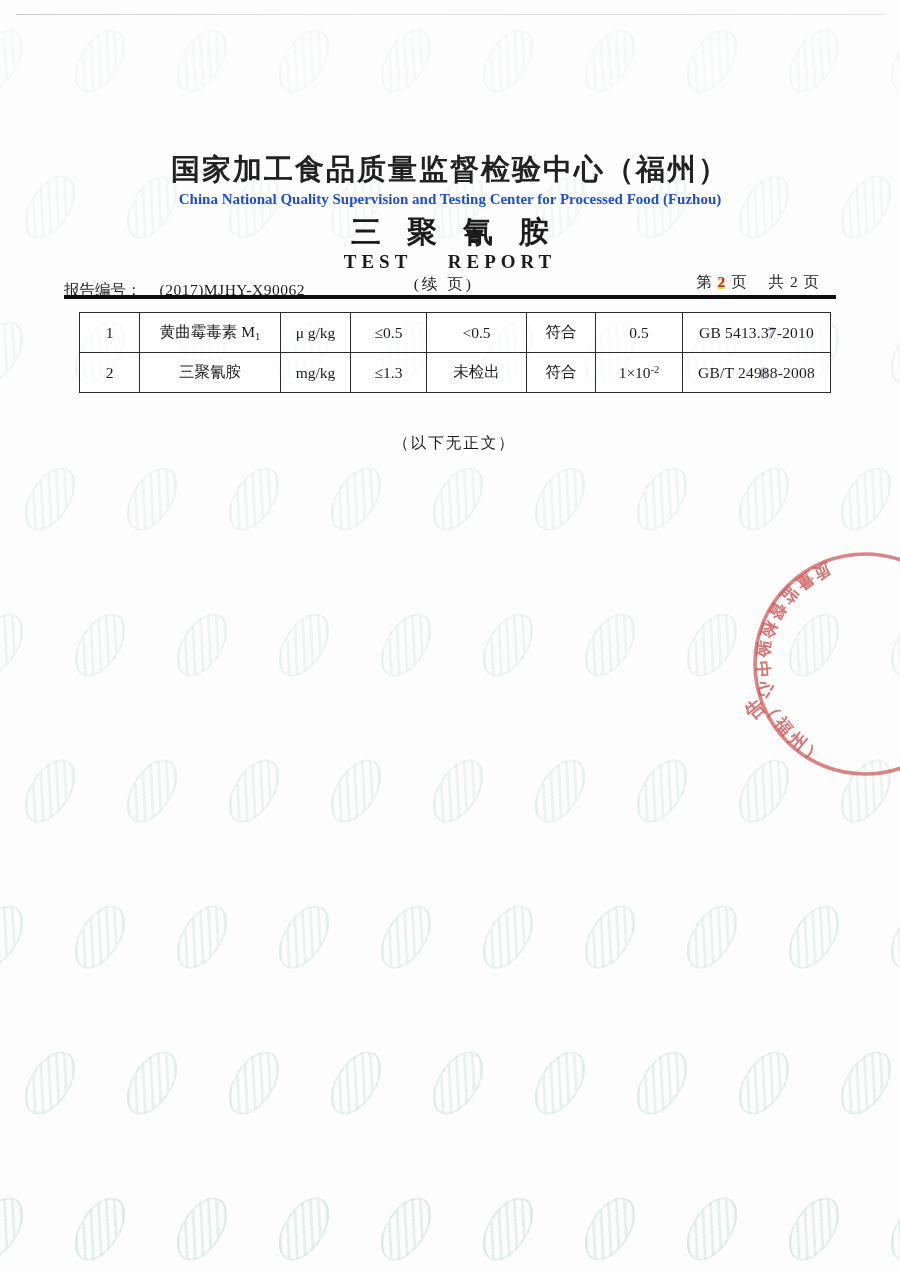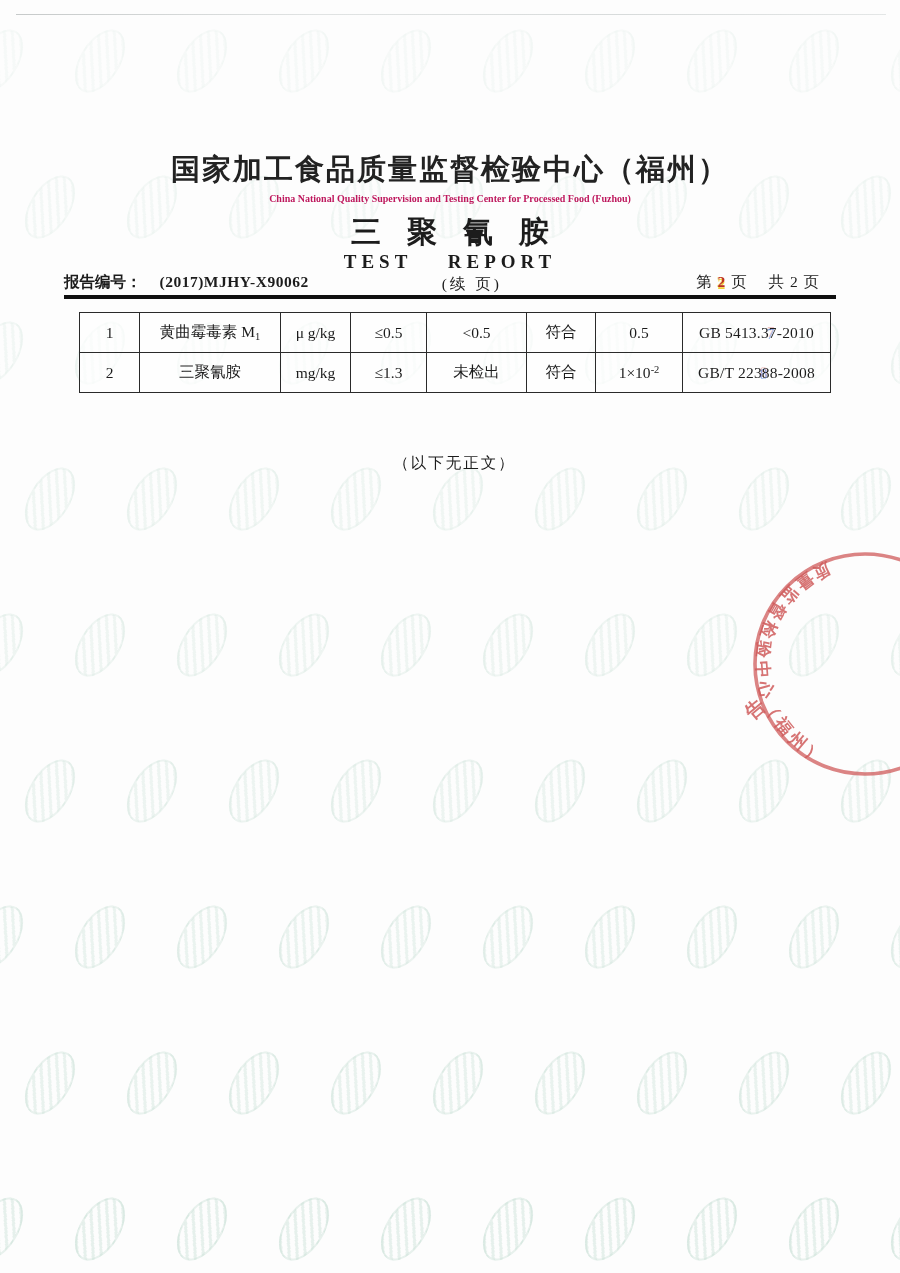--- a/index.html
+++ b/index.html
@@ -16,29 +16,29 @@
   
   .wm-layer { position:absolute; inset:0; pointer-events:none; }
   .wm { position:absolute; width:40px; height:70px; border-radius:50%;
     border:2px solid rgba(150,196,176,.40);
     background:repeating-linear-gradient(55deg, rgba(150,196,176,.42) 0 3px, rgba(255,255,255,0) 3px 8px);
     transform:rotate(32deg); }
 
   
   .hdr { position:absolute; top:150px; left:0; right:0; text-align:center; }
   .org-cn { font-size:29px; font-weight:bold; letter-spacing:2px; line-height:38px; color:#222; }
-  .org-en { font-size:10px; font-weight:bold; line-height:22px; color:#be185d; }
+  .org-en { font-size:15px; font-weight:bold; line-height:22px; color:#1d4ed8; }
   .title-cn { font-size:30px; font-weight:bold; letter-spacing:26px; padding-left:26px; line-height:40px; margin-top:2px; }
   .title-en { font-size:19px; font-weight:bold; letter-spacing:5px; word-spacing:26px; line-height:20px; }
 
   
   .meta { position:absolute; top:272px; left:64px; right:62px; height:22px; font-size:15.5px; }
-  .meta .left { position:absolute; left:0; top:0;font-weight:bold; }
+  .meta .left { position:absolute; left:0; top:8px; }
   .meta .left .val { margin-left:18px; letter-spacing:.5px; }
-  .meta .center { position:absolute; left:50%; transform:translateX(-62%); top:2px; letter-spacing:3px;margin-left:28px; }
+  .meta .center { position:absolute; left:50%; transform:translateX(-62%); top:2px; letter-spacing:3px; }
   .meta .right { position:absolute; right:18px; top:0; letter-spacing:1px; }
   .meta .right .gap { display:inline-block; width:16px; }
   .pg-red { color:#bd2f25; font-weight:bold; text-shadow:0 2px 0 rgba(238,198,20,.85), -1px 0 0 rgba(238,198,20,.5); }
 
   .rule { position:absolute; top:295px; left:64px; width:772px; height:3.5px; background:#101010; }
 
   
   table.report { position:absolute; top:312px; left:79px; width:751px;
     border-collapse:collapse; table-layout:fixed; }
   table.report td { border:1.7px solid #2a2a2a; text-align:center; font-size:15.5px;
@@ -48,21 +48,21 @@
   td.al { text-align:left; padding-left:12px; }
   td.alm { text-align:left; padding-left:7px; font-size:15px; letter-spacing:.2px; }
   .h2l div:empty { display:none; }
   sub { font-size:10.5px; vertical-align:-3px; }
   sup { font-size:10.5px; vertical-align:5px; }
   sub:empty, sup:empty { display:none; }
   
   .mk { position:relative; text-shadow:-2px 1px 0 rgba(55,105,215,.55), -2px -1px 0 rgba(200,60,60,.30); }
 
   .footnote { position:absolute; top:433px; left:79px; width:751px; text-align:center;
-    font-size:15.5px; letter-spacing:2px;margin-top:20px; }
+    font-size:15.5px; letter-spacing:2px; }
 
   
   .stamp { position:absolute; left:690px; top:552px; width:220px; height:230px; overflow:visible; pointer-events:none; }
 </style>
 </head>
 <body>
 
 <div class="page">
 
   <div class="wm-layer" id="wm">
@@ -203,21 +203,21 @@
       <td class="alm"><span>GB 5413.3</span><span class="mk">7</span><span>-2010</span></td>
     </tr>
     <tr class="rw">
       <td>2</td>
       <td class="al"><span>三聚氰胺</span></td>
       <td>mg/kg</td>
       <td>≤1.3</td>
       <td>未检出</td>
       <td>符合</td>
       <td><span>1×10</span><sup>-2</sup></td>
-      <td class="alm"><span>GB/T 223</span><span class="mk">8</span><span>8-2008</span></td>
+      <td class="alm"><span>GB/T 249</span><span class="mk">8</span><span>8-2008</span></td>
     </tr>
   </tbody>
     </table>
 
   <div class="footnote">（以下无正文）</div>
 
   <svg class="stamp" viewBox="0 0 220 230">
     <defs>
       <path id="arcPath" d="M 175,4 A 108,108 0 0 0 175,220"></path>
     </defs>

